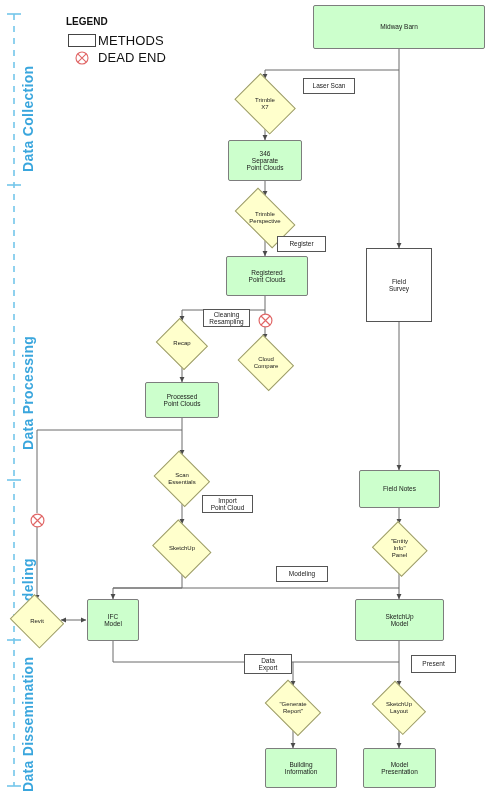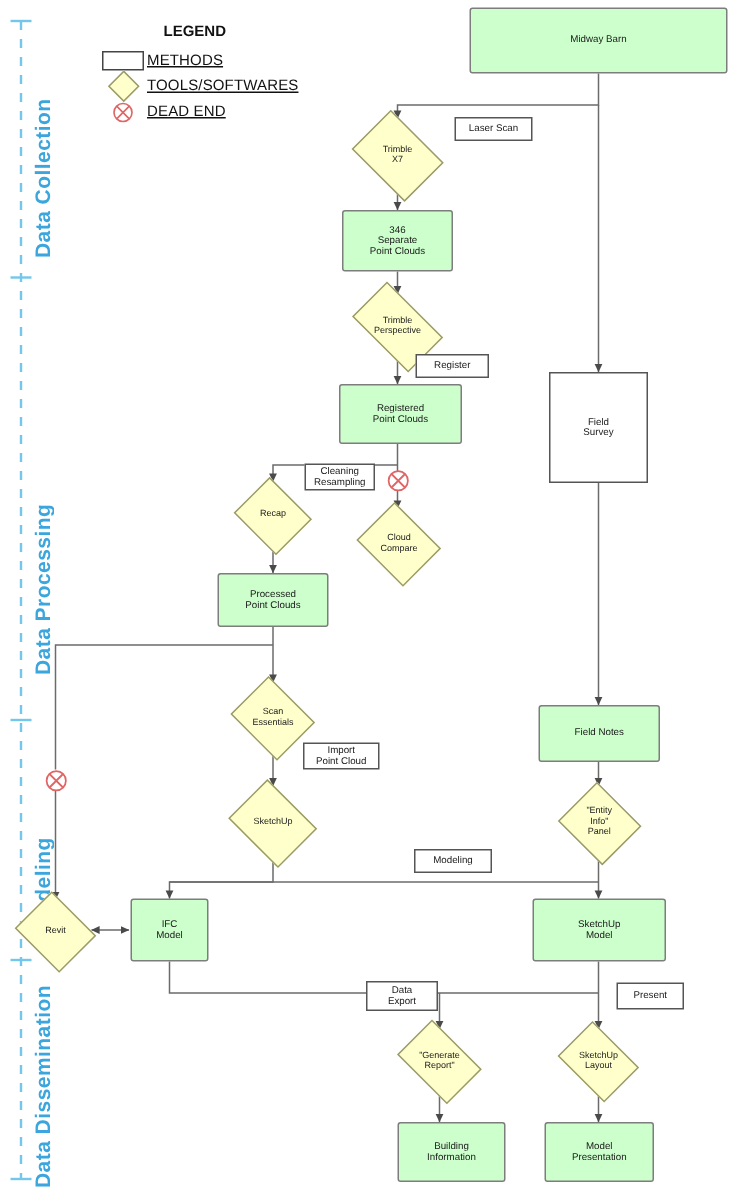--- a/index.html
+++ b/index.html
@@ -20,24 +20,24 @@
 
   .deadend{position:absolute;width:15px;height:15px;}
   .deadend svg{display:block;}
 
   
   .phase-label{position:absolute;color:#3aa6dd;font-weight:bold;letter-spacing:.3px;
      writing-mode:vertical-rl;transform:rotate(180deg);white-space:nowrap;}
 
   
   #legend{position:absolute;left:66px;top:16px;width:150px;}
-  #legend .ltitle{font-size:10px;font-weight:bold;color:#111;margin-bottom:5px;margin-left:43px;}
+  #legend .ltitle{font-size:10px;font-weight:bold;color:#111;margin-bottom:5px;}
   #legend .lrow{display:flex;align-items:center;height:17px;}
   #legend .lkey{width:32px;display:flex;align-items:center;justify-content:center;}
-  #legend .ltext{font-size:10px;color:#111;letter-spacing:.1px;text-decoration:underline;}
+  #legend .ltext{font-size:13px;color:#111;letter-spacing:.1px;}
   .sw-rect{width:26px;height:11px;background:#fff;border:1px solid #444;}
   .sw-green{width:26px;height:11px;background:#ccffcc;border:1px solid #6f9f6f;}
   .sw-diamond{width:13px;height:13px;background:#ffffcc;border:1px solid #9a9a6a;transform:rotate(45deg);}
 </style>
 </head>
 <body>
 
 <div id="stage">
 
   <svg id="wires" viewBox="0 0 489 800">
@@ -114,26 +114,20 @@
   <div id="legend">
     <div class="ltitle">LEGEND</div>
 
     <div class="lrow">
       <span class="lkey">
           <span class="sw-rect"></span>
         </span>
       <span class="ltext">METHODS</span>
     </div>
 
-    <div class="lrow">
-      <span class="lkey">
-          <span class="sw-diamond"></span>
-        </span>
-      <span class="ltext">TOOLS/SOFTWARES</span>
-    </div>
 
 
     <div class="lrow">
       <span class="lkey">
         <svg width="14" height="14" viewBox="0 0 14 14">
           <circle cx="7" cy="7" r="6" fill="none" stroke="#e06666" stroke-width="1.1"></circle>
           <path d="M2.8,2.8 L11.2,11.2 M11.2,2.8 L2.8,11.2" stroke="#e06666" stroke-width="1.1"></path>
         </svg>
       </span>
       <span class="ltext">DEAD END</span>

